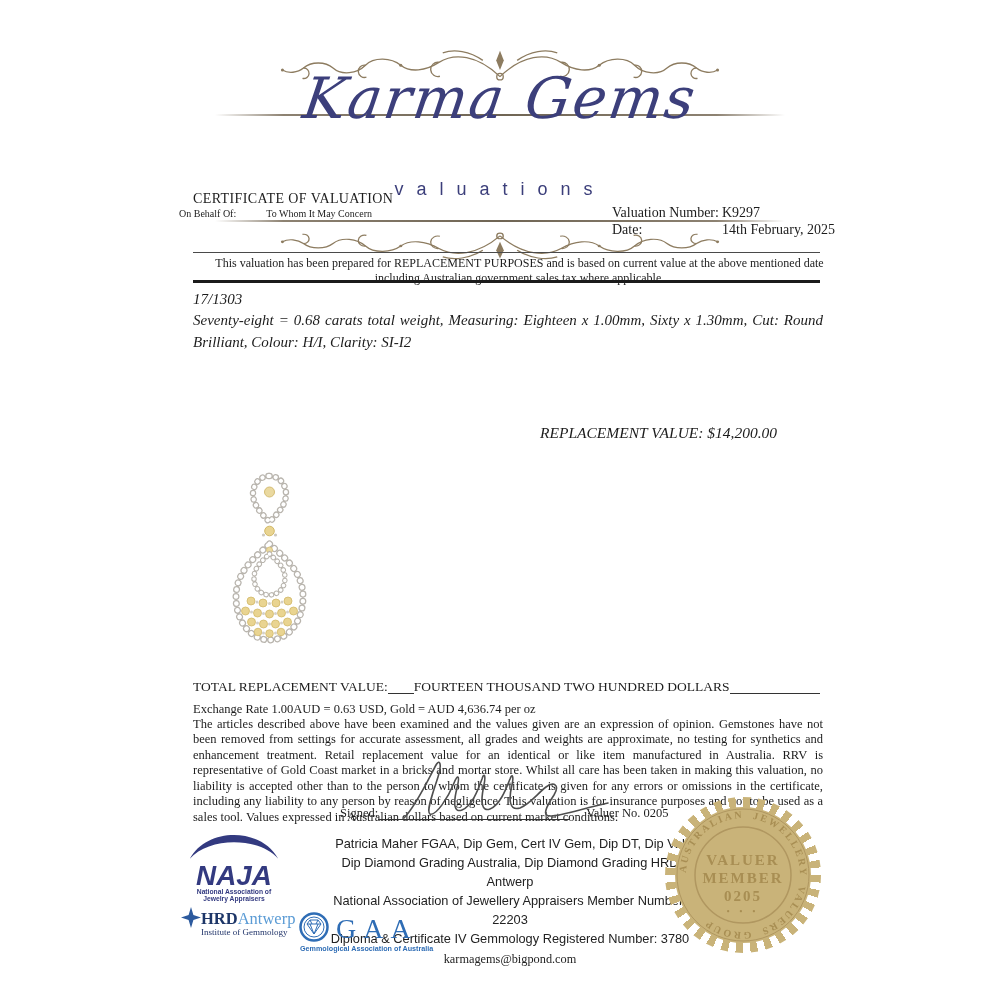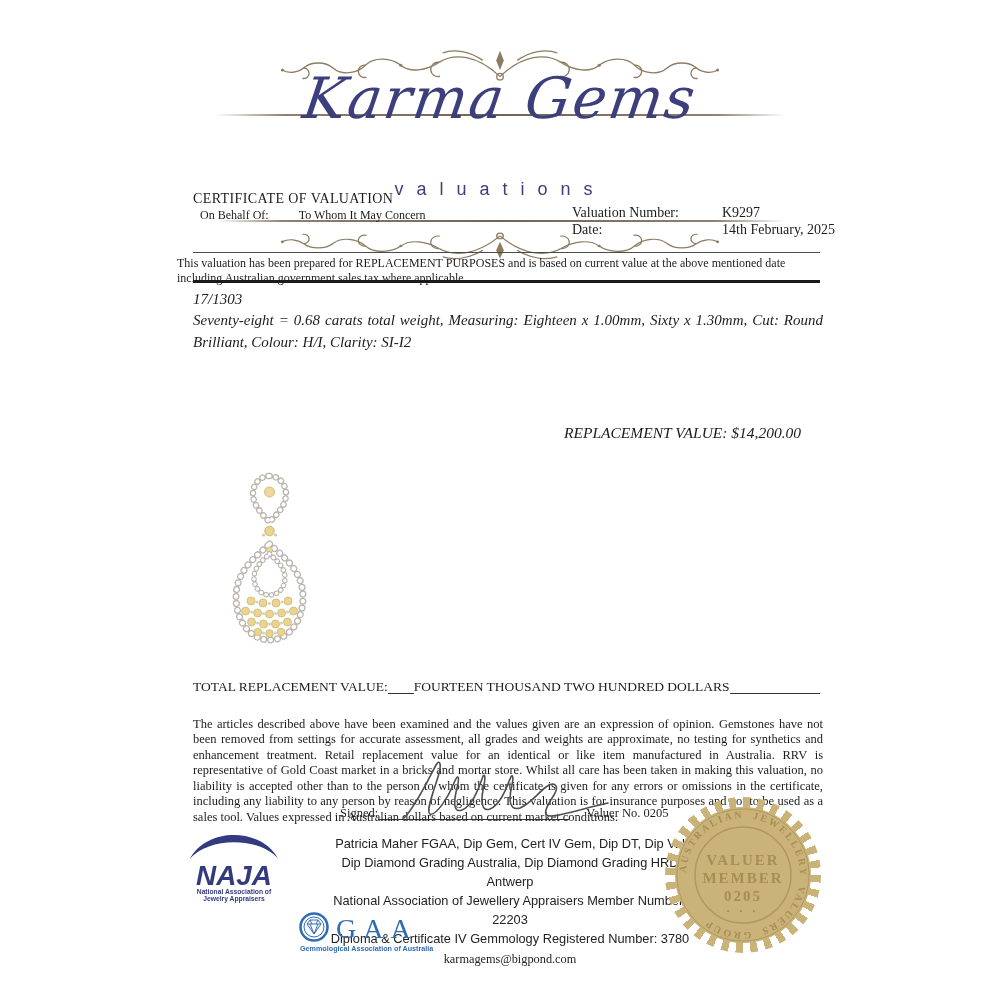--- a/index.html
+++ b/index.html
@@ -17,31 +17,31 @@
     transform:skewX(-8deg);
   }
   .logo-sub{
     left:0;right:0;top:180px;text-align:center;
     font-family:"Liberation Sans",sans-serif;
     font-size:18px;letter-spacing:13px;color:#3b3e7a;line-height:1;
   }
   .orn-line{height:2px;background:linear-gradient(to right,rgba(120,110,90,0),#8d8272 12%,#6f6554 50%,#8d8272 88%,rgba(120,110,90,0));}
   
   .cert-title{left:193px;top:191px;font-size:14px;letter-spacing:.4px;}
-  .behalf{left:200px;top:208px;font-size:12px;text-align:center;}
+  .behalf{left:179px;top:208px;font-size:10px;text-align:center;}
   .behalf .val{margin-left:30px;}
-  .lbl-col{left:572px;font-size:14px;}
+  .lbl-col{left:612px;font-size:14px;}
   .val-col{left:722px;font-size:14px;}
   .rule-thin{left:193px;top:252px;width:627px;height:1px;background:#4a4a4a;}
-  .notice{left:177px;top:256px;width:627px;font-size:12px;line-height:1.26;}
+  .notice{left:206px;top:256px;width:627px;font-size:12px;line-height:1.26;text-align:center;}
   .rule-thick{left:193px;top:280px;width:627px;height:3px;background:#1b1b1b;}
   
   .desc{left:193px;top:289px;width:630px;font-style:italic;font-size:15px;line-height:1.42;}
   .desc p{margin:0;text-align:justify;}
-  .repl-value{left:540px;top:424px;font-style:italic;font-size:15.5px;margin-left:24px;}
+  .repl-value{left:540px;top:424px;font-style:italic;font-size:15.5px;}
   
   .total-row{left:193px;top:679px;width:627px;display:flex;align-items:center;font-size:13.5px;line-height:1.15;}
   .u-short{width:26px;border-bottom:1px solid #333;height:14px;}
   .u-long{flex:1;border-bottom:1px solid #333;height:14px;}
   .exchange{left:193px;top:702px;font-size:12.5px;}
   .disclaimer{left:193px;top:717px;width:630px;font-size:12.5px;line-height:1.235;text-align:justify;}
   
   .sig-svg{left:398px;top:760px;width:228px;height:64px;}
   .signed-row{left:340px;top:806px;width:330px;display:flex;align-items:flex-start;font-size:12.5px;}
   .sig-line{width:192px;border-bottom:1px solid #333;height:13px;}
@@ -161,20 +161,21 @@
         <circle cx="53.5" cy="163" r="1.5"></circle>
     </g>
   </svg>
 
   <div class="abs total-row">
     <span>TOTAL REPLACEMENT VALUE:</span>
     <span class="u-short"></span>
     <span>FOURTEEN THOUSAND TWO HUNDRED DOLLARS</span>
     <span class="u-long"></span>
   </div>
+  <div class="abs exchange">Exchange Rate 1.00AUD = 0.63 USD, Gold = AUD 4,636.74 per oz</div>
   <div class="abs disclaimer">The articles described above have been examined and the values given are an expression of opinion. Gemstones have not been removed from settings for accurate assessment, all grades and weights are approximate, no testing for synthetics and enhancement treatment. Retail replacement value for an identical or like item manufactured in Australia. RRV is representative of Gold Coast market in a bricks and mortar store. Whilst all care has been taken in making this valuation, no liability is accepted other than to the person to whom the certificate is given for any errors or omissions in the certificate, including any liability to any person by reason of negligence. This valuation is for insurance purposes and not to be used as a sales tool. Values expressed in Australian dollars based on current market conditions.</div>
 
   <svg class="abs sig-svg" viewBox="0 0 228 64">
     <path d="M6,58 C18,46 32,16 38,5 C42,-2 44,5 40,17 C34,35 28,52 32,54 C38,56 50,38 56,23 C60,13 62,16 59,28 C55,44 56,53 64,50 C74,46 80,30 84,19 C86,12 88,15 86,25 C82,43 84,52 92,49 C102,45 108,29 112,19 C114,13 116,16 114,25 C110,41 112,51 122,48 C132,44 140,33 148,27 C156,21 162,25 156,35 C148,47 144,56 152,56 C164,56 186,48 210,43" fill="none" stroke="#4f4f4f" stroke-width="1.6" stroke-linecap="round"></path>
   </svg>
   <div class="abs signed-row">
     <span>Signed:</span>
     <span class="sig-line"></span>
     <span class="valuer-no">Valuer No. 0205</span>
   </div>
@@ -189,20 +190,29 @@
 
   <div class="abs logo-block" style="left:186px;top:824px">
     <svg width="96" height="80" viewBox="0 0 100 83">
       <path d="M4,36 C22,3 78,3 96,36 C76,13 24,13 4,36 Z" fill="#333a80"></path>
       <text x="50" y="63" text-anchor="middle" font-family="Liberation Sans, sans-serif" font-style="italic" font-weight="bold" font-size="29" fill="#333a80">NAJA</text>
       <text x="50" y="72.5" text-anchor="middle" font-family="Liberation Sans, sans-serif" font-weight="bold" font-size="7" fill="#333a80">National Association of</text>
       <text x="50" y="80.5" text-anchor="middle" font-family="Liberation Sans, sans-serif" font-weight="bold" font-size="7" fill="#333a80">Jewelry Appraisers</text>
     </svg>
   </div>
 
+  <div class="abs logo-block" style="left:180px;top:906px">
+    <svg width="118" height="34" viewBox="0 0 118 34">
+      <path d="M9,1 L11.4,9 L19,11.5 L11.4,14 L9,22 L6.6,14 L-1,11.5 L6.6,9 Z" transform="translate(2,0)" fill="#2c5a9e"></path>
+      <text x="21" y="17.5" font-family="Liberation Serif, serif" font-size="16.5">
+        <tspan font-weight="bold" fill="#1d3668">HRD</tspan><tspan fill="#5a9bd5">Antwerp</tspan>
+      </text>
+      <text x="21" y="29" font-family="Liberation Serif, serif" font-size="9" fill="#23366b">Institute of Gemmology</text>
+    </svg>
+  </div>
 
   <div class="abs logo-block" style="left:298px;top:912px">
     <svg width="142" height="42" viewBox="0 0 142 42">
       <circle cx="16" cy="15" r="13.5" fill="none" stroke="#2f6db5" stroke-width="2.5"></circle>
       <circle cx="16" cy="15" r="10" fill="none" stroke="#2f6db5" stroke-width="1"></circle>
       <path d="M9,12 L23,12 L16,22 Z M9,12 L12,8 L20,8 L23,12 M12,8 L14,12 M20,8 L18,12 M16,22 L12,12 M16,22 L20,12" fill="none" stroke="#2f6db5" stroke-width="1"></path>
       <text x="38" y="26" font-family="Liberation Serif, serif" font-size="28" letter-spacing="7" fill="#2f6db5">GAA</text>
       <text x="2" y="39" font-family="Liberation Sans, sans-serif" font-weight="bold" font-size="7.2" fill="#2f6db5">Gemmological Association of Australia</text>
     </svg>
   </div>

